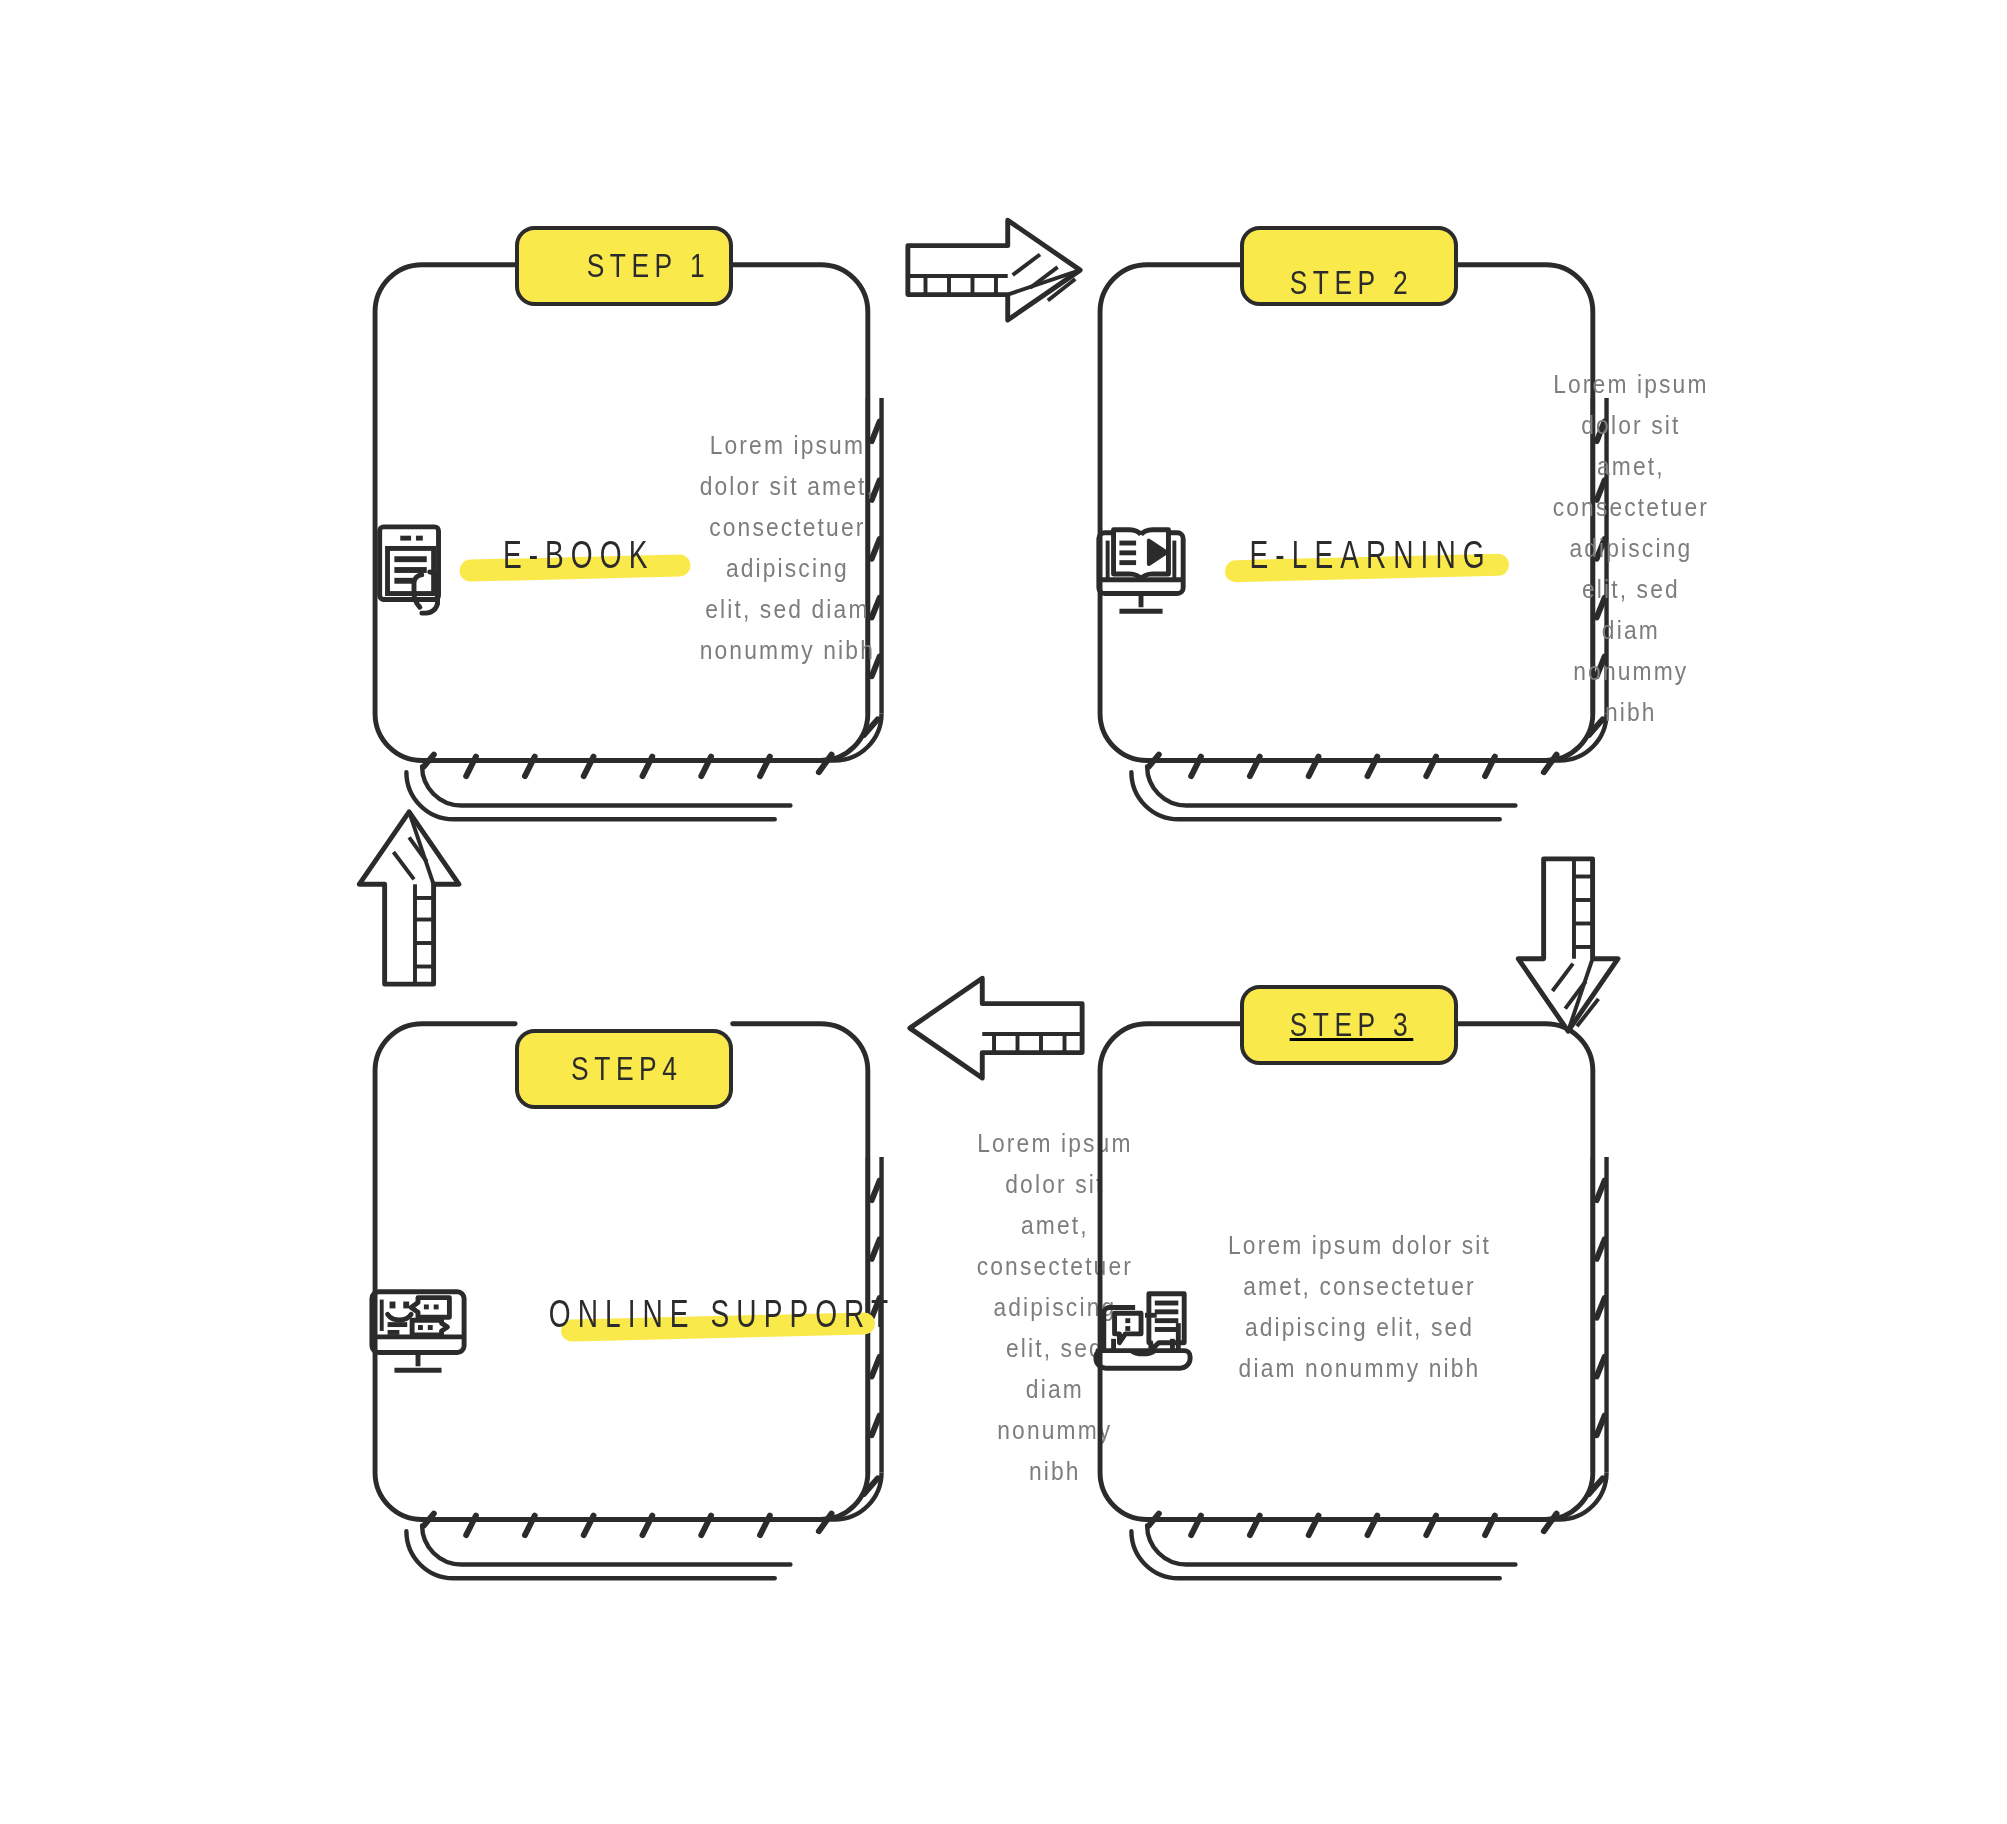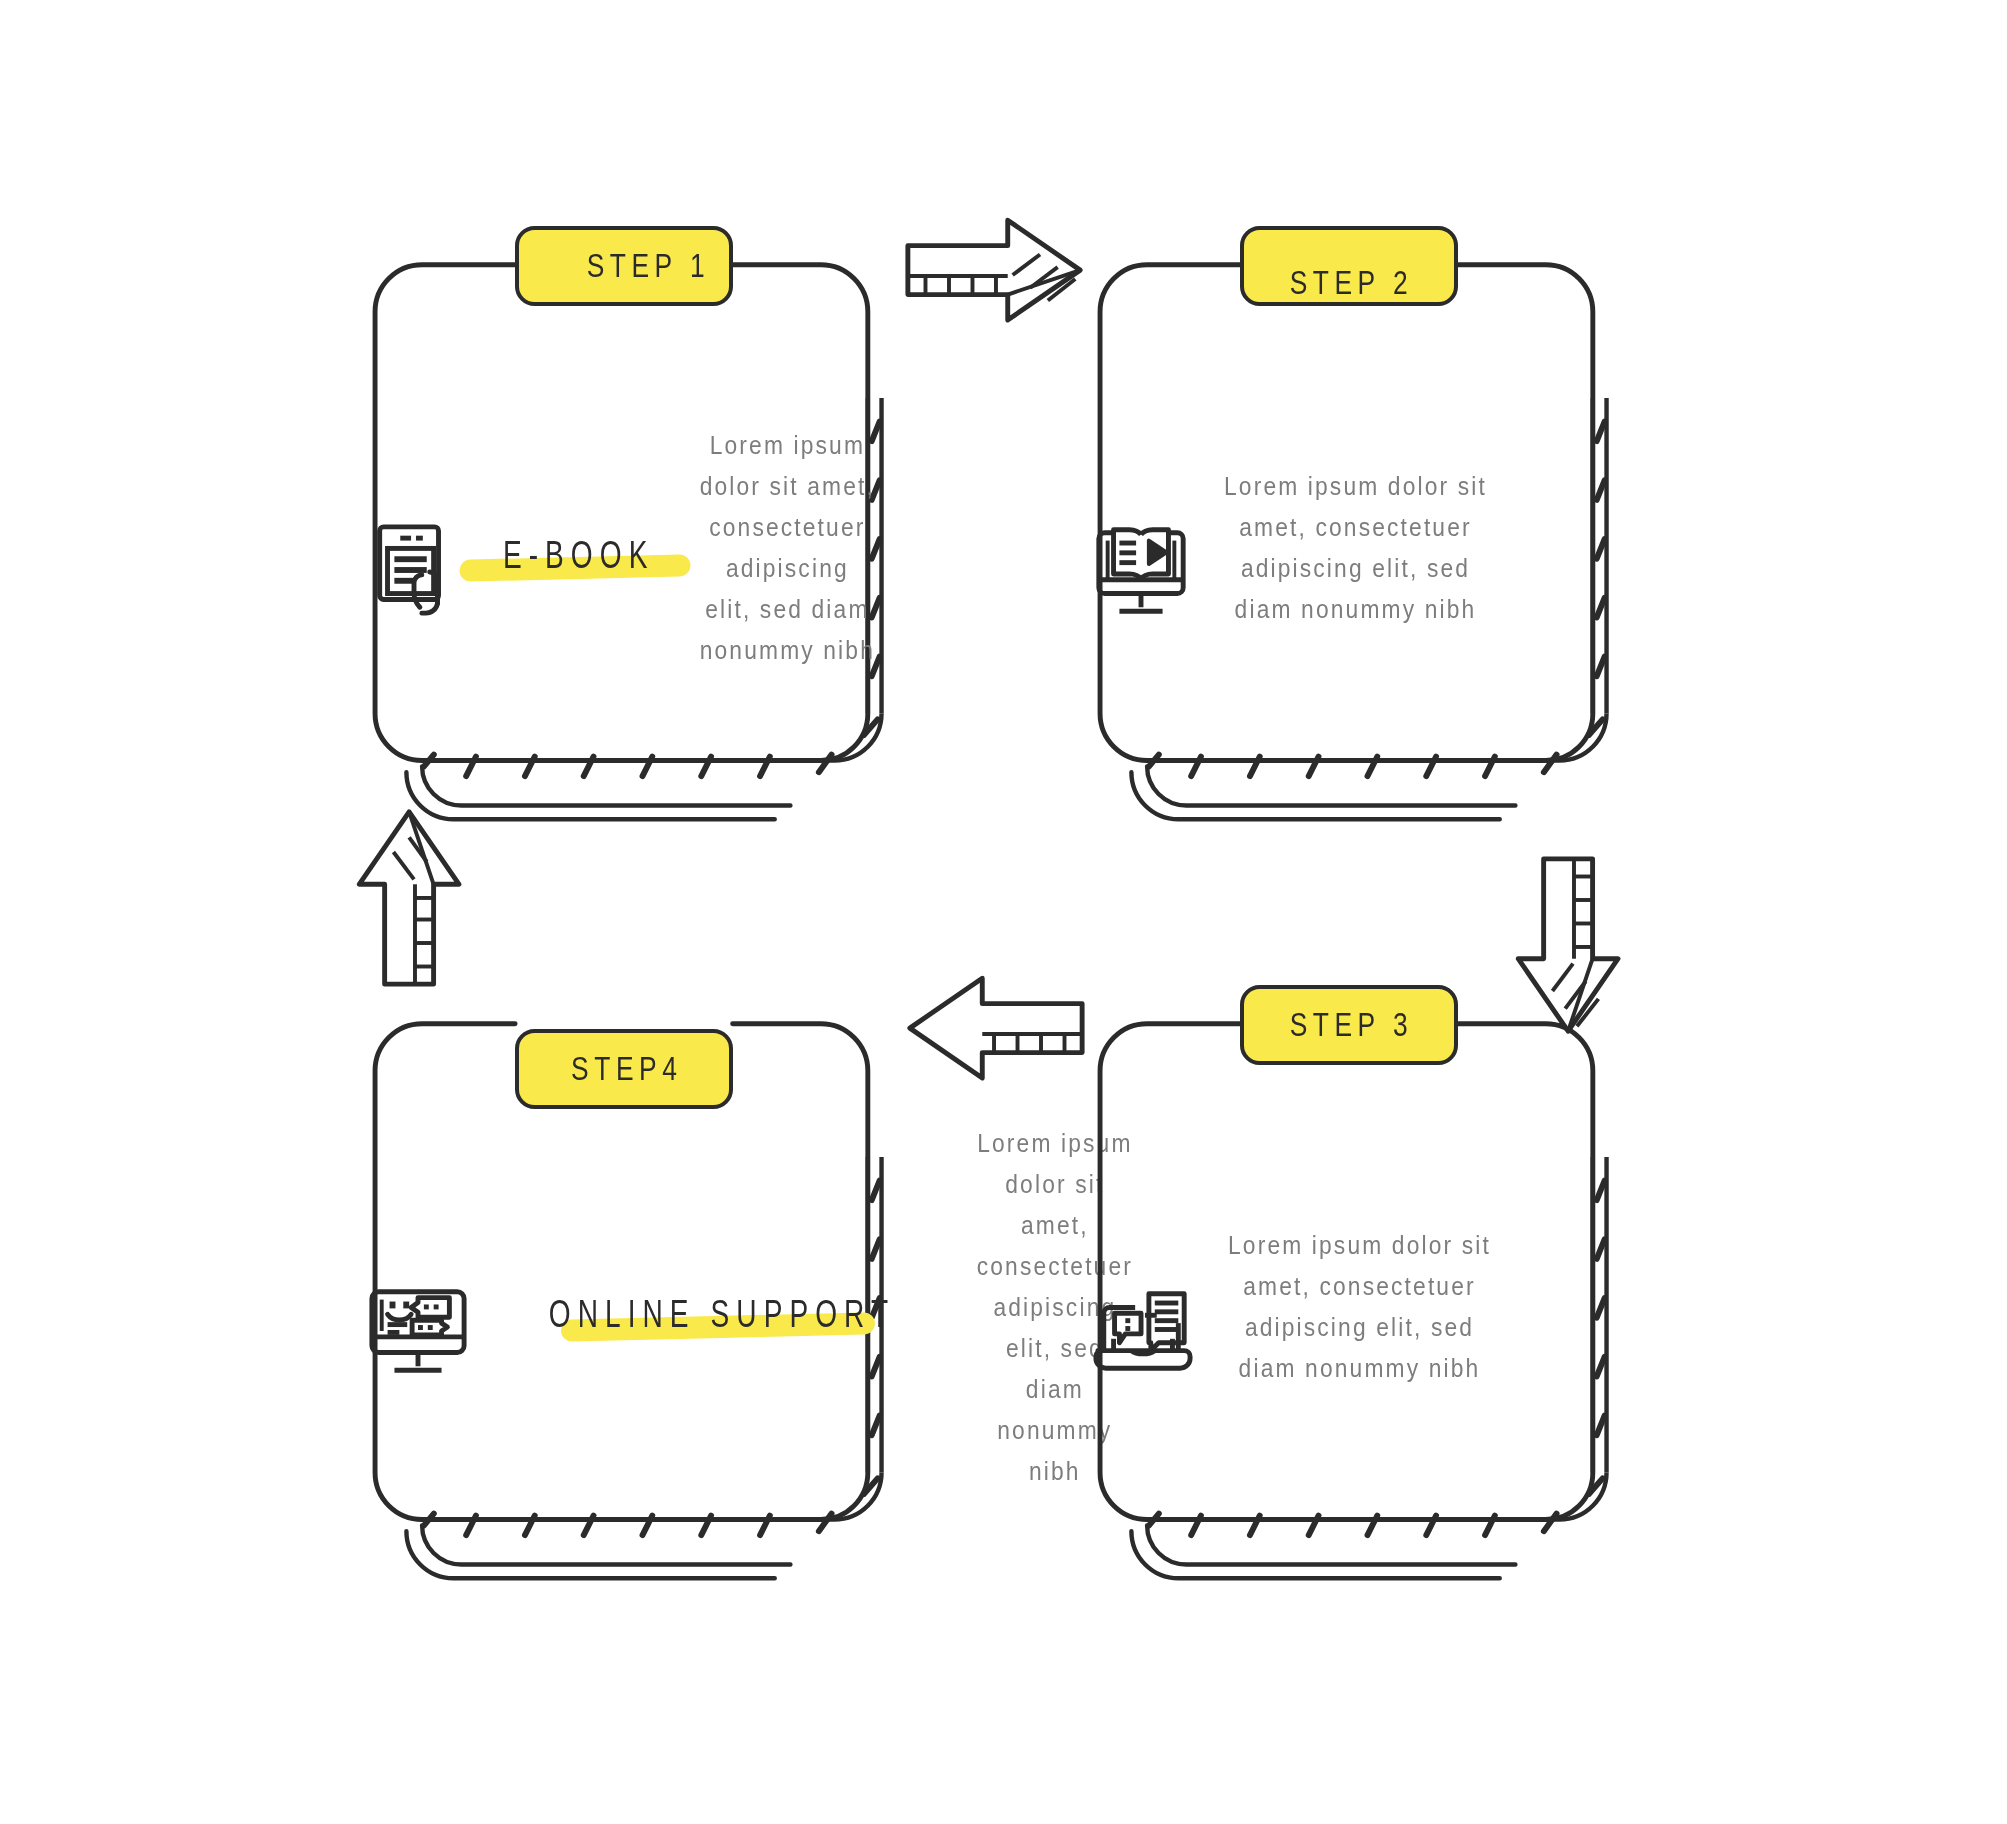--- a/index.html
+++ b/index.html
@@ -200,20 +200,24 @@
           <line x1="54" y1="76" x2="54" y2="90" stroke="#2b2b2b" stroke-width="5"></line>
           <line x1="32" y1="94" x2="76" y2="94" stroke="#2b2b2b" stroke-width="5"></line>
           <path d="M 54 16 a 14 8 0 0 0 -12 -5 L 26 11 L 26 56 L 42 56 a 14 8 0 0 1 12 5" fill="none" stroke="#2b2b2b" stroke-width="5" stroke-linejoin="round"></path>
           <path d="M 54 16 a 14 8 0 0 1 12 -5 L 82 11 L 82 56 L 66 56 a 14 8 0 0 0 -12 5" fill="none" stroke="#2b2b2b" stroke-width="5" stroke-linejoin="round"></path>
           <rect x="32" y="22" width="17" height="5" fill="#2b2b2b"></rect>
           <rect x="32" y="32" width="17" height="5" fill="#2b2b2b"></rect>
           <rect x="32" y="42" width="17" height="5" fill="#2b2b2b"></rect>
           <path d="M 62 22 L 62 46 L 80 34 Z" fill="#2b2b2b" stroke="#2b2b2b" stroke-width="4" stroke-linejoin="round"></path>
         </svg>
       </div>
+      <div class="title-wrap">
+        <div class="hl" style="width:284px;"></div>
+        <div class="title">E-LEARNING</div>
+      </div>
       <div class="desc">Lorem ipsum dolor sit amet, consectetuer adipiscing elit, sed diam nonummy nibh</div>
     </div>
   </div>
 
   <div class="card" style="left:363px;top:1012px;">
     <svg class="shadow" viewBox="0 0 570 590">
       <path d="M 420 578 L 92 578 A 48 48 0 0 1 44 530" fill="none" stroke="#2b2b2b" stroke-width="4.5" stroke-linecap="round"></path>
       <path d="M 436 564 L 100 564 A 40 40 0 0 1 60 524" fill="none" stroke="#2b2b2b" stroke-width="4.5" stroke-linecap="round"></path>
       <path d="M 529 470 L 529 148" fill="none" stroke="#2b2b2b" stroke-width="4.5"></path>
       <path d="M 515 470 L 515 148" fill="none" stroke="#2b2b2b" stroke-width="4.5"></path>
@@ -290,21 +294,21 @@
         <line x1="285" y1="534" x2="295" y2="514"></line>
         <line x1="225" y1="534" x2="235" y2="514"></line>
         <line x1="165" y1="534" x2="175" y2="514"></line>
         <line x1="105" y1="534" x2="115" y2="514"></line>
         <line x1="62" y1="524" x2="72" y2="512"></line>
       </g>
     </svg>
     <svg class="frame" viewBox="0 0 570 590">
       <path d="M 155 12 L 60 12 A 48 48 0 0 0 12 60 L 12 470 A 48 48 0 0 0 60 518 L 467 518 A 48 48 0 0 0 515 470 L 515 60 A 48 48 0 0 0 467 12 L 377 12" fill="none" stroke="#2b2b2b" stroke-width="5" stroke-linecap="round"></path>
     </svg>
-    <div class="badge" style="left:152px;top:-27.4px;">
+    <div class="badge" style="left:152px;top:-27.4px;text-decoration:underline;">
       <span>STEP 3</span>
     </div>
     <div class="body">
       <div class="icon">
         <svg width="110" height="102" viewBox="0 0 112 104">
           <path d="M 48 30 L 22 30 a 6 6 0 0 0 -6 6 l 0 38" fill="none" stroke="#2b2b2b" stroke-width="5"></path>
           <path d="M 92 46 L 92 74" fill="none" stroke="#2b2b2b" stroke-width="5"></path>
           <path d="M 10 74 L 98 74 a 6 6 0 0 1 6 6 l 0 2 a 10 10 0 0 1 -10 10 l -76 0 a 10 10 0 0 1 -10 -10 l 0 -2 a 6 6 0 0 1 6 -6 Z" fill="none" stroke="#2b2b2b" stroke-width="5" stroke-linejoin="round"></path>
           <path d="M 44 74 a 14 7 0 0 0 24 0" fill="none" stroke="#2b2b2b" stroke-width="5"></path>
           <line x1="26" y1="62" x2="26" y2="74" stroke="#2b2b2b" stroke-width="5"></line>

